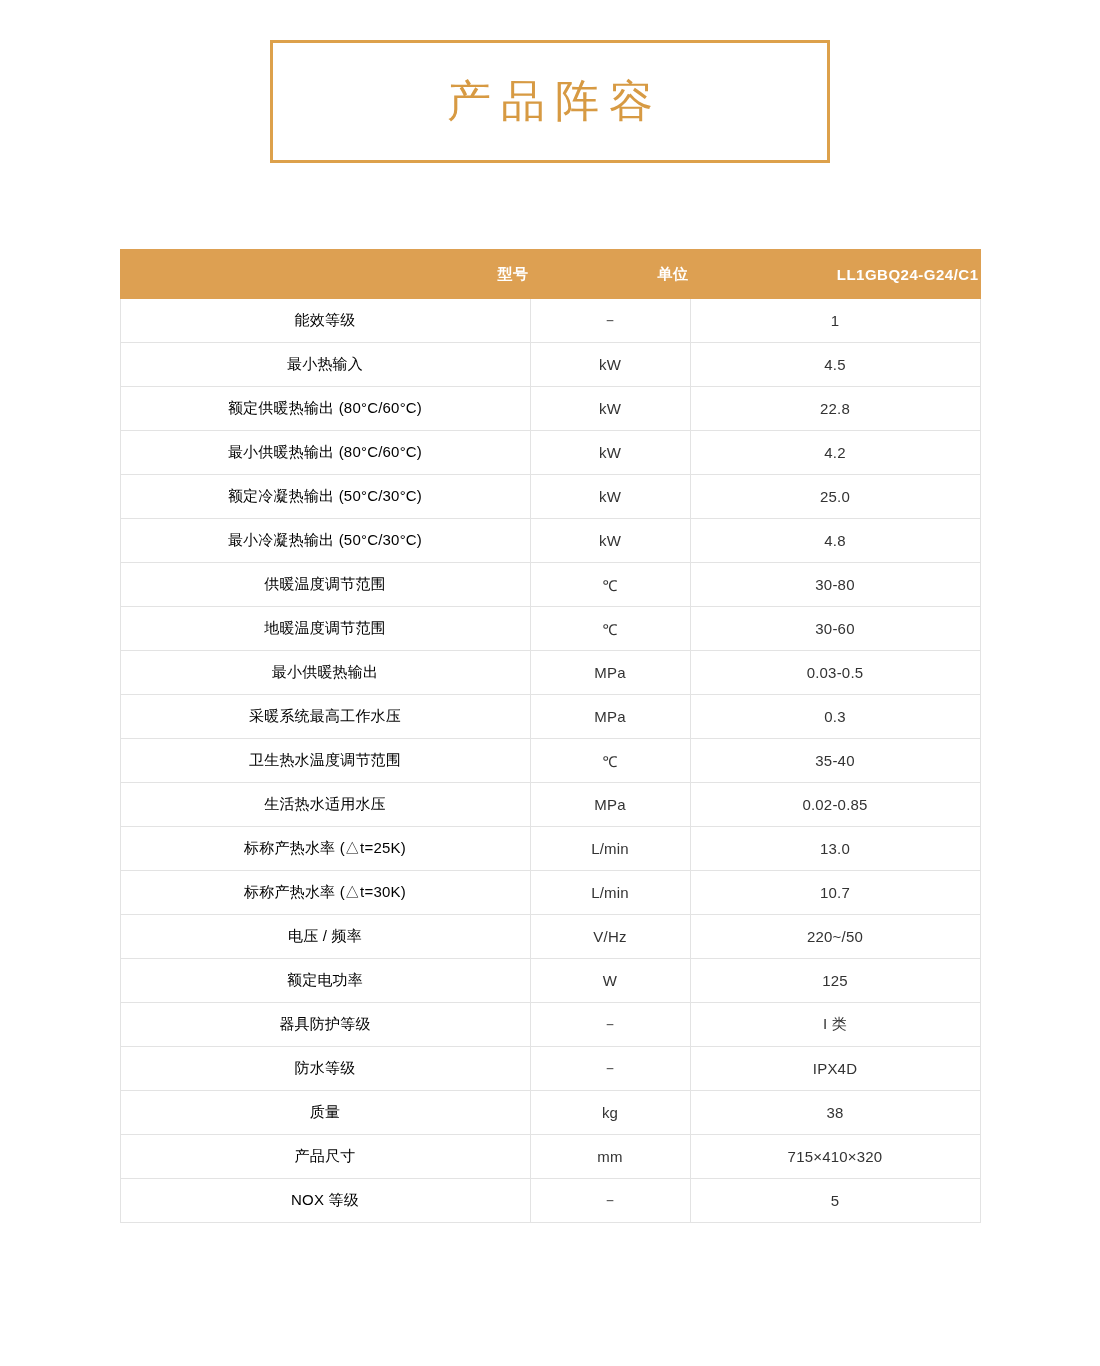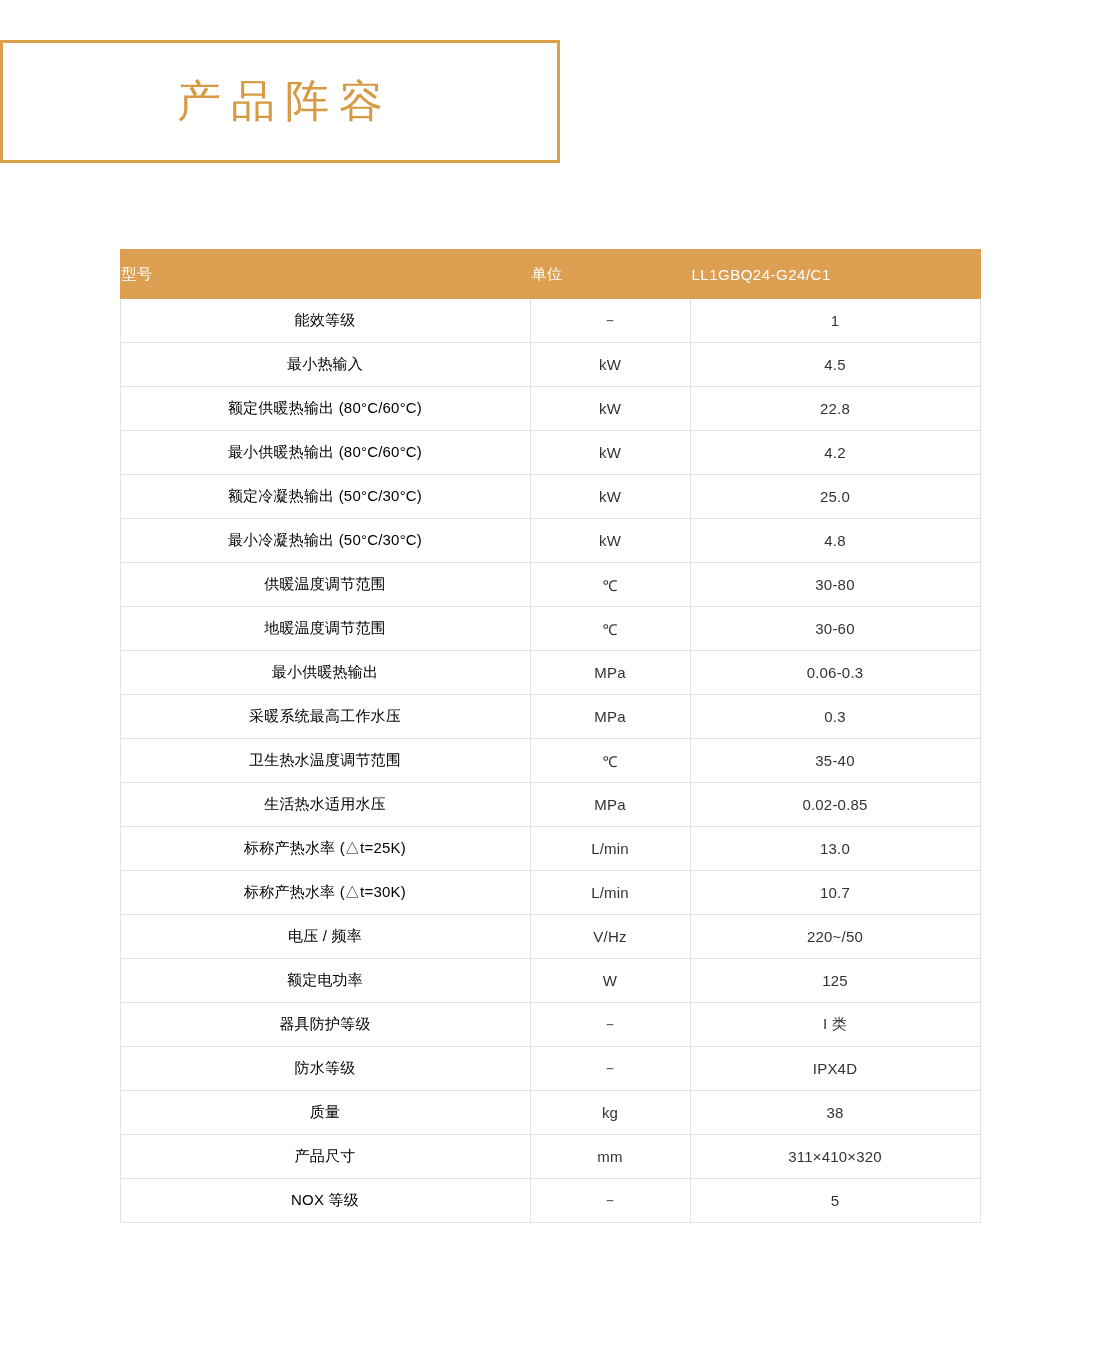--- a/index.html
+++ b/index.html
@@ -17,21 +17,21 @@
   .page {
     position: relative;
     width: 1100px;
     height: 1366px;
     box-sizing: border-box;
   }
 
   
   .title-wrap {
     display: flex;
-    justify-content: flex-start;
+    justify-content: center;
     padding-top: 40px;
   }
   .title-banner {
     width: 560px;
     height: 123px;
     border: 3px solid #dda14b;
     display: flex;
     align-items: center;
     justify-content: center;
     box-sizing: border-box;
@@ -55,25 +55,25 @@
     border-collapse: collapse;
     table-layout: fixed;
   }
   table.spec col.c1 { width: 410px; }
   table.spec col.c2 { width: 160px; }
   table.spec col.c3 { width: 290px; }
 
   table.spec thead th {
     background: #dda052;
     color: #ffffff;
-    font-weight: 400;
+    font-weight: 700;
     font-size: 15px;
     height: 46px;
     border: 1px solid #dda052;
-    text-align: left;
+    text-align: right;
     letter-spacing: 0.5px;
   }
   table.spec tbody td {
     height: 41px;
     border: 1px solid #e3e3e3;
     text-align: center;
     font-size: 15px;
     color: #333333;
     background: #ffffff;
     letter-spacing: 0.2px;
@@ -144,21 +144,21 @@
             <td>30-80</td>
           </tr>
           <tr>
             <td class="label">地暖温度调节范围</td>
             <td>℃</td>
             <td>30-60</td>
           </tr>
           <tr>
             <td class="label">最小供暖热输出</td>
             <td>MPa</td>
-            <td>0.06-0.3</td>
+            <td>0.03-0.5</td>
           </tr>
           <tr>
             <td class="label">采暖系统最高工作水压</td>
             <td>MPa</td>
             <td>0.3</td>
           </tr>
           <tr>
             <td class="label">卫生热水温度调节范围</td>
             <td>℃</td>
             <td>35-40</td>
@@ -199,21 +199,21 @@
             <td>IPX4D</td>
           </tr>
           <tr>
             <td class="label">质量</td>
             <td>kg</td>
             <td>38</td>
           </tr>
           <tr>
             <td class="label">产品尺寸</td>
             <td>mm</td>
-            <td>311×410×320</td>
+            <td>715×410×320</td>
           </tr>
           <tr>
             <td class="label">NOX 等级</td>
             <td>－</td>
             <td>5</td>
           </tr>
         </tbody>
     </table>
   </div>
 

